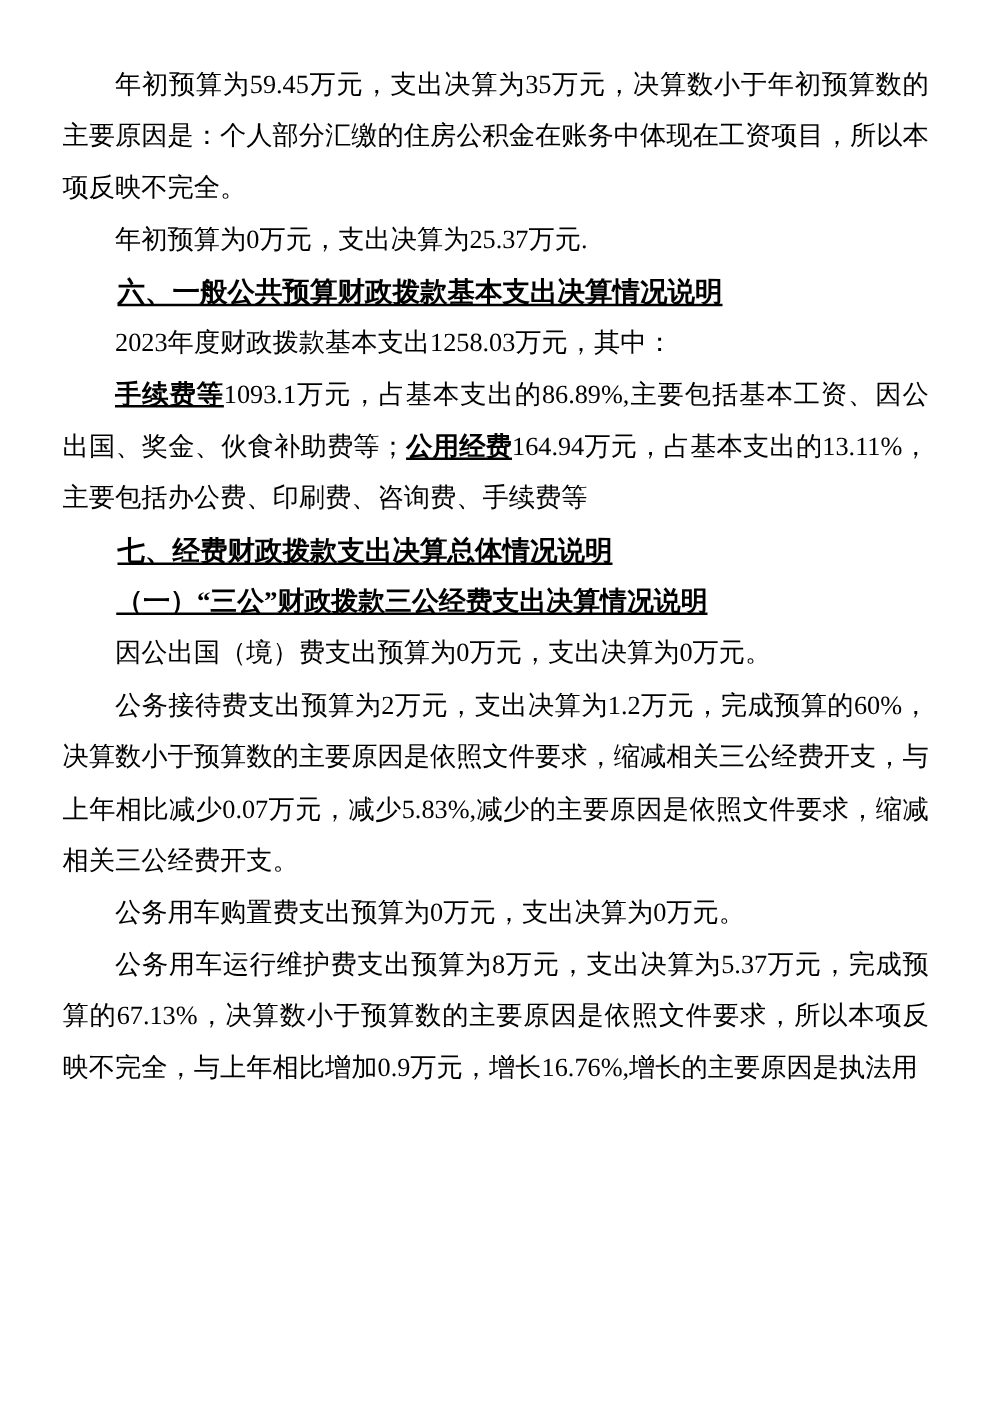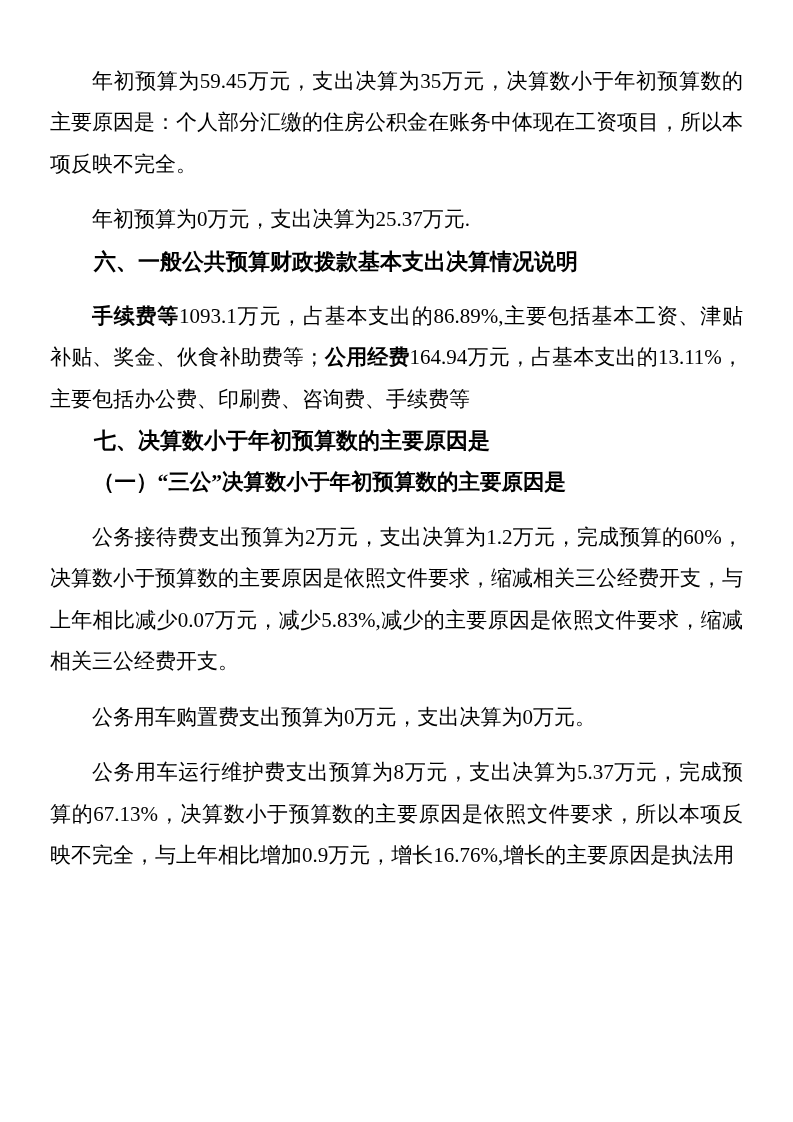--- a/index.html
+++ b/index.html
@@ -28,49 +28,51 @@
     text-indent: 2em;
     color: #000000;
     word-break: normal;
     overflow-wrap: break-word;
   }
   p.body {
     font-family: "Liberation Serif", "DejaVu Serif", serif;
     font-size: 21px;
     line-height: 41.4px;
     font-weight: 400;
-    margin-top: 14px;
   }
   p.heading-hei {
     font-family: "Liberation Sans", "DejaVu Sans", sans-serif;
     font-size: 22px;
     line-height: 41.4px;
     font-weight: 700;
   }
   p.heading-kai {
     font-family: "Liberation Serif", "DejaVu Serif", serif;
     font-size: 21.5px;
     line-height: 41.4px;
     font-weight: 700;
   }
   span.seg-bold {
     font-weight: 700;
+    text-decoration: underline;
   }
   span.seg-normal {
     font-weight: inherit;
   }
 </style>
 </head>
 <body>
 
 <div class="page">
   <div id="document-content">
       <p class="body"><span class="seg-normal">年初预算为59.45万元，支出决算为35万元，决算数小于年初预算数的主要原因是：个人部分汇缴的住房公积金在账务中体现在工资项目，所以本项反映不完全。</span></p>
       <p class="body"><span class="seg-normal">年初预算为0万元，支出决算为25.37万元.</span></p>
       <p class="heading-hei"><span class="seg-bold">六、一般公共预算财政拨款基本支出决算情况说明</span></p>
-      <p class="body"><span class="seg-bold">手续费等</span><span class="seg-normal">1093.1万元，占基本支出的86.89%,主要包括基本工资、津贴补贴、奖金、伙食补助费等；</span><span class="seg-bold">公用经费</span><span class="seg-normal">164.94万元，占基本支出的13.11%，主要包括办公费、印刷费、咨询费、手续费等</span></p>
-      <p class="heading-hei"><span class="seg-bold">七、决算数小于年初预算数的主要原因是</span></p>
-      <p class="heading-kai"><span class="seg-bold">（一）“三公”决算数小于年初预算数的主要原因是</span></p>
+      <p class="body"><span class="seg-normal">2023年度财政拨款基本支出1258.03万元，其中：</span></p>
+      <p class="body"><span class="seg-bold">手续费等</span><span class="seg-normal">1093.1万元，占基本支出的86.89%,主要包括基本工资、因公出国、奖金、伙食补助费等；</span><span class="seg-bold">公用经费</span><span class="seg-normal">164.94万元，占基本支出的13.11%，主要包括办公费、印刷费、咨询费、手续费等</span></p>
+      <p class="heading-hei"><span class="seg-bold">七、经费财政拨款支出决算总体情况说明</span></p>
+      <p class="heading-kai"><span class="seg-bold">（一）“三公”财政拨款三公经费支出决算情况说明</span></p>
+      <p class="body"><span class="seg-normal">因公出国（境）费支出预算为0万元，支出决算为0万元。</span></p>
       <p class="body"><span class="seg-normal">公务接待费支出预算为2万元，支出决算为1.2万元，完成预算的60%，决算数小于预算数的主要原因是依照文件要求，缩减相关三公经费开支，与上年相比减少0.07万元，减少5.83%,减少的主要原因是依照文件要求，缩减相关三公经费开支。</span></p>
       <p class="body"><span class="seg-normal">公务用车购置费支出预算为0万元，支出决算为0万元。</span></p>
       <p class="body"><span class="seg-normal">公务用车运行维护费支出预算为8万元，支出决算为5.37万元，完成预算的67.13%，决算数小于预算数的主要原因是依照文件要求，所以本项反映不完全，与上年相比增加0.9万元，增长16.76%,增长的主要原因是执法用</span></p>
     </div>
 </div>
 
 </body></html>

